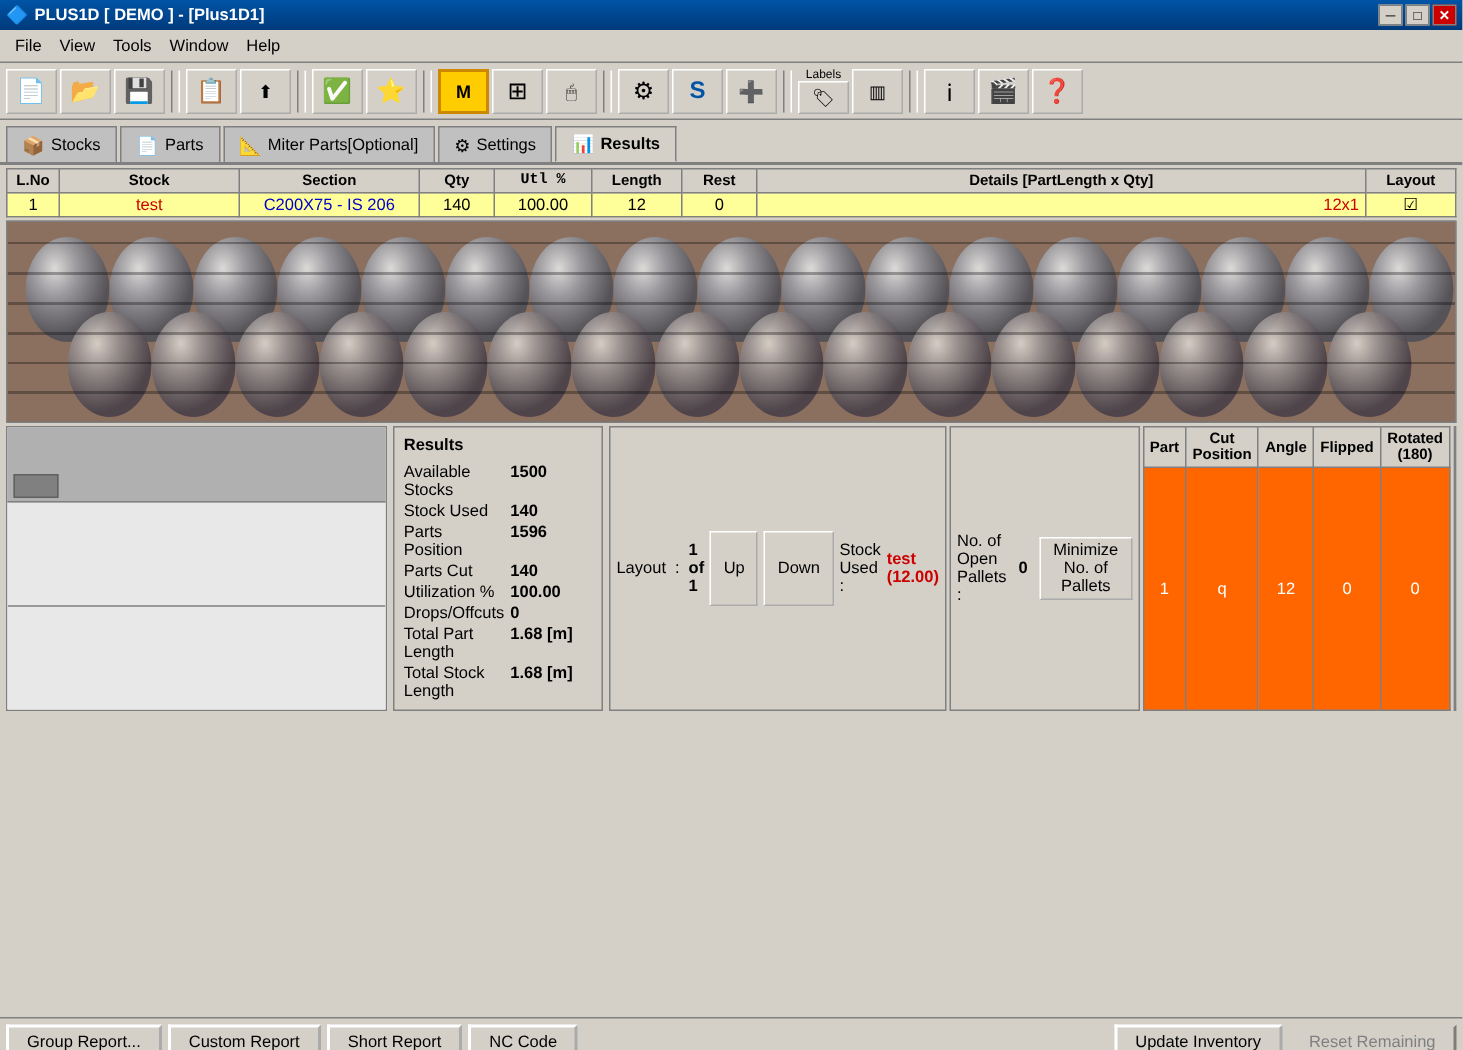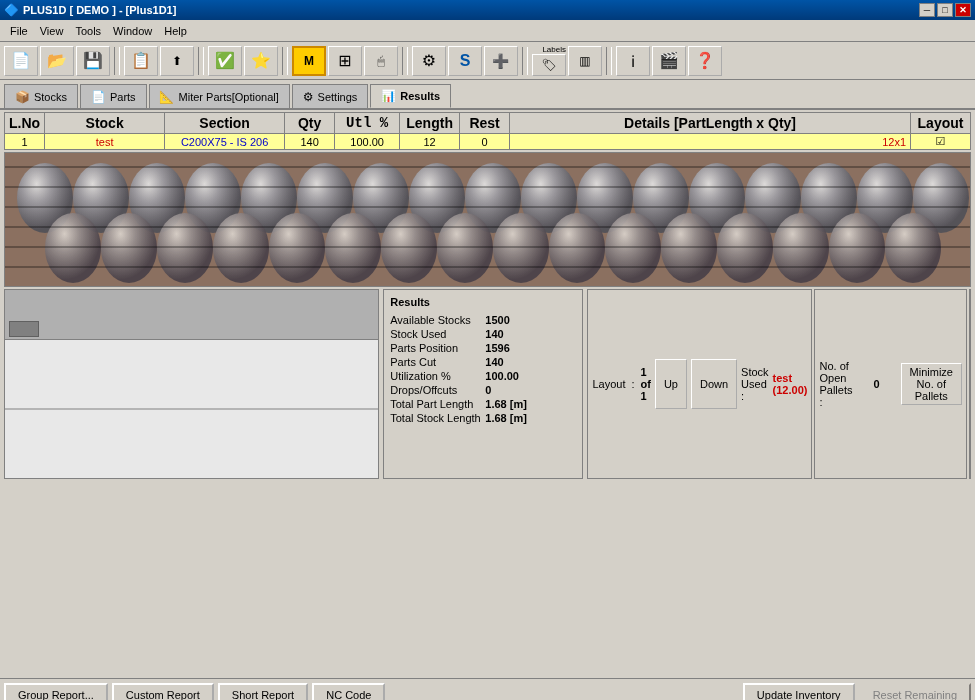--- a/index.html
+++ b/index.html
@@ -24,21 +24,21 @@
     #tab-bar { background: #d4d0c8; display: flex; align-items: flex-end; padding: 4px 4px 0 4px; border-bottom: 2px solid #808080; }
     .tab { padding: 4px 10px; font-size: 11px; cursor: pointer; border: 1px solid #808080; border-bottom: none; background: #c0c0c0; margin-right: 2px; display: flex; align-items: center; gap: 4px; height: 24px; }
     .tab.active { background: #d4d0c8; border-bottom: 1px solid #d4d0c8; font-weight: bold; }
     .tab-icon { font-size: 12px; }
     
     
     #main { background: #d4d0c8; padding: 4px; height: calc(700px - 20px - 22px - 38px - 30px - 22px); }
     
     
     #results-table { width: 100%; border-collapse: collapse; margin-bottom: 2px; }
-    #results-table th { background: #d4d0c8; border: 1px solid #808080; padding: 2px 4px; font-size: 14px; font-weight: bold; text-align: center; }
+    #results-table th { background: #d4d0c8; border: 1px solid #808080; padding: 2px 4px; font-size: 10px; font-weight: bold; text-align: center; }
     #results-table td { border: 1px solid #808080; padding: 1px 4px; font-size: 11px; text-align: center; }
     .row-selected td { background: #ffff99; }
     .col-section { color: #0000cc; }
     .col-details { color: #cc0000; text-align: right !important; }
     
     
     #image-area { width: 100%; height: 140px; border: 1px solid #808080; background: #888; overflow: hidden; position: relative; margin-bottom: 2px; }
     .layout-btn { padding: 18px 8px; background: #d4d0c8; border: 1px outset #ffffff; font-size: 11px; cursor: pointer; }
     .minimize-btn { padding: 2px 8px; background: #d4d0c8; border: 1px outset #ffffff; font-size: 11px; cursor: pointer; }
     #parts-table { width: 100%; border-collapse: collapse; }
@@ -94,21 +94,21 @@
   <div class="tb-btn">⭐</div>
   <div class="tb-separator"></div>
   <div class="tb-btn" style="font-size:12px; background:#ffcc00; color:black; font-weight:bold; border:2px solid #cc8800;">M</div>
   <div class="tb-btn">⊞</div>
   <div class="tb-btn" style="font-size:12px;">🖱</div>
   <div class="tb-separator"></div>
   <div class="tb-btn">⚙</div>
   <div class="tb-btn" style="font-weight:bold; color:#0054a6;">S</div>
   <div class="tb-btn" style="font-size:14px; color:#cc6600;">➕</div>
   <div class="tb-separator"></div>
-  <div style="display:flex; flex-direction:column; align-items:flex-end; justify-content:center; font-size:8px; line-height:1;">
+  <div style="display:flex; flex-direction:column; align-items:center; justify-content:center; font-size:8px; line-height:1;">
     <span style="font-size:8px;">Labels</span>
     <div class="tb-btn" style="width:34px; height:22px; font-size:12px;">🏷</div>
   </div>
   <div class="tb-btn" style="font-size:12px;">▥</div>
   <div class="tb-separator"></div>
   <div class="tb-btn">ℹ</div>
   <div class="tb-btn">🎬</div>
   <div class="tb-btn">❓</div>
 </div>
 
@@ -311,26 +311,46 @@
       <div style="display:flex; align-items:center; gap:4px; font-size:11px; padding:2px 4px; background:#d4d0c8; border:1px solid #808080;">
         <span>Layout</span>
         <span style="margin:0 2px;">:</span>
         <span style="font-weight:bold;">1 of 1</span>
         <button class="layout-btn">Up</button>
         <button class="layout-btn">Down</button>
         <span style="margin-left:auto;">Stock Used :</span>
         <span style="font-weight:bold; color:#cc0000;">test (12.00)</span>
       </div>
 
-      <div style="display:flex; align-items:center; gap:21px; font-size:11px; padding:2px 4px; background:#d4d0c8; border:1px solid #808080;">
+      <div style="display:flex; align-items:center; gap:8px; font-size:11px; padding:2px 4px; background:#d4d0c8; border:1px solid #808080;">
         <span>No. of Open Pallets :</span>
         <span style="font-weight:bold;">0</span>
         <button class="minimize-btn" style="margin-left:auto;">Minimize No. of Pallets</button>
       </div>
 
+      <table id="parts-table">
+        <thead>
+          <tr>
+            <th>Part</th>
+            <th>Cut Position</th>
+            <th>Angle</th>
+            <th>Flipped</th>
+            <th>Rotated (180)</th>
+          </tr>
+        </thead>
+        <tbody>
+          <tr class="part-row-selected">
+            <td>1</td>
+            <td>q</td>
+            <td>12</td>
+            <td>0</td>
+            <td>0</td>
+          </tr>
+        </tbody>
+      </table>
 
       <div style="flex:1; border:1px solid #808080; background:#fff; overflow:hidden;">
         <svg width="100%" height="100%" xmlns="http://www.w3.org/2000/svg">
           <rect width="100%" height="100%" fill="#f0f0f0"></rect>
           <ellipse cx="60" cy="50%" rx="25" ry="35" fill="url(#pcyl)"></ellipse>
           <ellipse cx="110" cy="50%" rx="25" ry="35" fill="url(#pcyl)"></ellipse>
           <ellipse cx="160" cy="50%" rx="25" ry="35" fill="url(#pcyl)"></ellipse>
           <ellipse cx="210" cy="50%" rx="25" ry="35" fill="url(#pcyl)"></ellipse>
           <ellipse cx="260" cy="50%" rx="25" ry="35" fill="url(#pcyl)"></ellipse>
           <defs>

